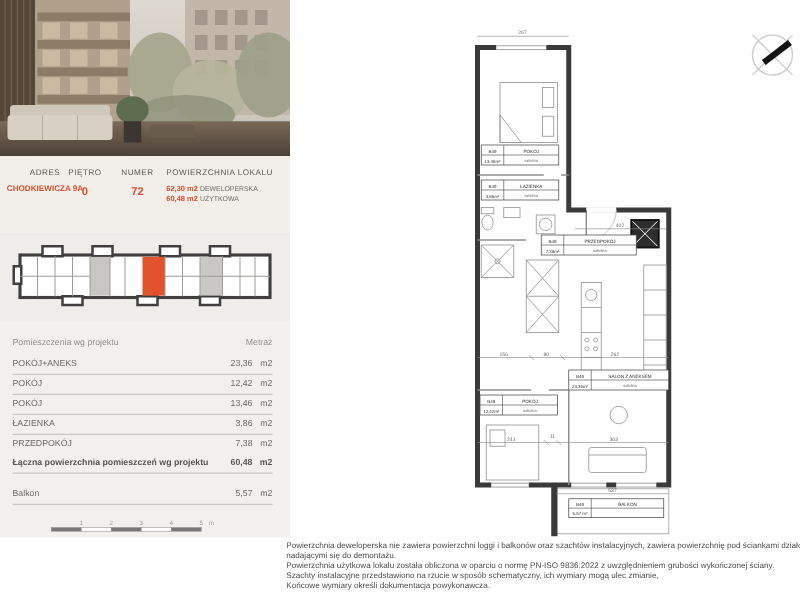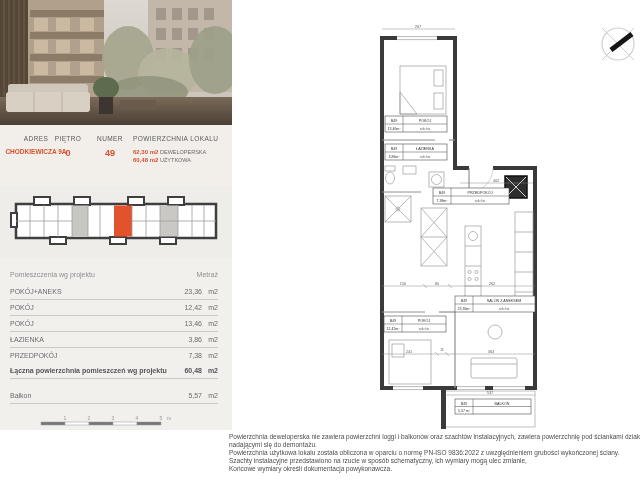--- a/index.html
+++ b/index.html
@@ -124,21 +124,21 @@
     <div class="col c1">
       <div class="lab">ADRES</div>
       <div class="val small">CHODKIEWICZA 9A</div>
     </div>
     <div class="col c2">
       <div class="lab">PIĘTRO</div>
       <div class="val">0</div>
     </div>
     <div class="col c3">
       <div class="lab">NUMER</div>
-      <div class="val">49</div>
+      <div class="val">72</div>
     </div>
     <div class="col c4">
       <div class="lab">POWIERZCHNIA LOKALU</div>
       <div class="arealine">
         <span class="num">62,30 m2</span>
         <span class="cap">DEWELOPERSKA</span>
       </div>
       <div class="arealine">
         <span class="num">60,48 m2</span>
         <span class="cap">UŻYTKOWA</span>

